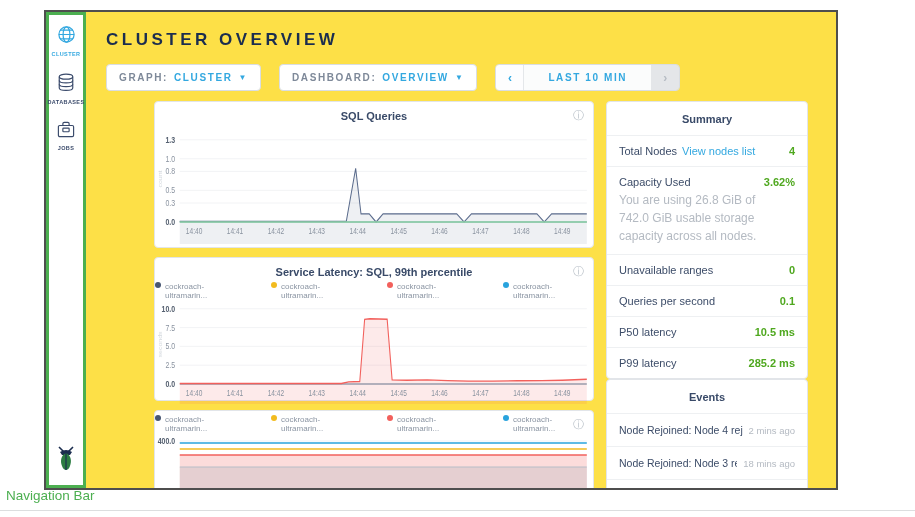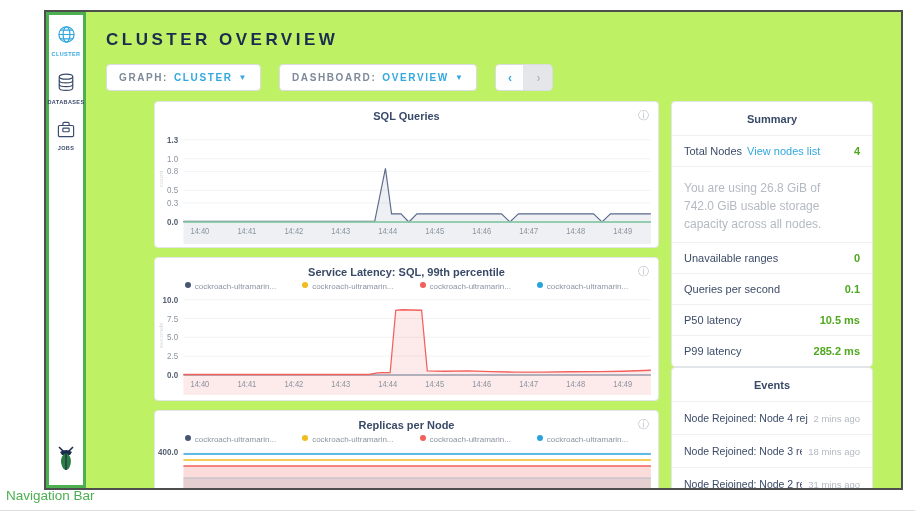--- a/index.html
+++ b/index.html
@@ -1,20 +1,20 @@
 <!DOCTYPE html>
 <html><head>
 <meta charset="utf-8">
 <style>
   * { box-sizing: border-box; margin: 0; padding: 0; }
   html,body { width: 915px; height: 517px; background:#fff;
     font-family: "Liberation Sans", sans-serif; position: relative; overflow: hidden; }
 
-  .window { position:absolute; left:44px; top:10px; width:859px; height:480px;
-    border:2px solid #4e4e4e; background:#bef264; display:flex; overflow:hidden; }
+  .window { position:absolute; left:44px; top:10px; width:794px; height:480px;
+    border:2px solid #4e4e4e; background:#fde047; display:flex; overflow:hidden; }
 
   
   .sidebar { width:40px; flex:none; border:3px solid #4caf50; background:#fff;
     display:flex; flex-direction:column; align-items:center; padding-top:10px; }
   .side-item { display:flex; flex-direction:column; align-items:center; gap:3px;
     margin-bottom:16px; cursor:pointer; }
   .side-item .lbl { font-size:5.5px; font-weight:bold; letter-spacing:.4px; color:#3a4a6b; }
   .side-item.active .lbl { color:#33a8e0; }
   .side-spacer { flex:1; }
   .side-logo { margin-bottom:10px; }
@@ -115,20 +115,21 @@
         <span class="val">CLUSTER</span>
         <span class="caret">▼</span>
       </div>
       <div class="dropdown">
         <span>DASHBOARD:</span>
         <span class="val">OVERVIEW</span>
         <span class="caret">▼</span>
       </div>
       <div class="timesel">
         <div class="tbtn prev">‹</div>
+        <div class="trange">LAST 10 MIN</div>
         <div class="tbtn next">›</div>
       </div>
     </div>
 
     <div class="content">
       <div class="charts-col" id="charts-col">
           <div class="chart-card" style="height: 147px;">
             <div class="ctitle">SQL Queries</div>
             <span class="info">ⓘ</span>
             <svg viewBox="0 0 566 122" height="122" preserveAspectRatio="none">
@@ -189,21 +190,20 @@
               <text x="209.09547738693468" y="96" text-anchor="middle" font-size="8.5" fill="#8a93a0">14:43</text>
               <text x="261.9597989949749" y="96" text-anchor="middle" font-size="8.5" fill="#8a93a0">14:44</text>
               <text x="314.82412060301505" y="96" text-anchor="middle" font-size="8.5" fill="#8a93a0">14:45</text>
               <text x="367.68844221105525" y="96" text-anchor="middle" font-size="8.5" fill="#8a93a0">14:46</text>
               <text x="420.55276381909545" y="96" text-anchor="middle" font-size="8.5" fill="#8a93a0">14:47</text>
               <text x="473.41708542713565" y="96" text-anchor="middle" font-size="8.5" fill="#8a93a0">14:48</text>
               <text x="526.2814070351759" y="96" text-anchor="middle" font-size="8.5" fill="#8a93a0">14:49</text>
             </svg>
           </div>
           <div class="chart-card" style="height: 160px;">
-            <div class="ctitle">Replicas per Node</div>
             <span class="info">ⓘ</span>
             <div class="legend">
               <span class="litem"><span class="dot" style="background:#475672"></span>cockroach-ultramarin...</span>
               <span class="litem"><span class="dot" style="background:#f2bb1f"></span>cockroach-ultramarin...</span>
               <span class="litem"><span class="dot" style="background:#f2605c"></span>cockroach-ultramarin...</span>
               <span class="litem"><span class="dot" style="background:#29a3dd"></span>cockroach-ultramarin...</span>
             </div>
             <svg viewBox="0 0 566 100" height="100" preserveAspectRatio="none">
               <line x1="32" y1="8" x2="558" y2="8" stroke="#f0f2f4" stroke-width="1"></line>
               <text x="26" y="11" text-anchor="end" font-size="9" font-weight="bold" fill="#556070">400.0</text>
@@ -220,20 +220,24 @@
       <div class="right-col">
         <div class="panel">
           <div class="ptitle">Summary</div>
           <div id="summary-rows" style="display:contents"><div class="sum-row">
                 <div class="sum-line">
                   <span class="sum-label">Total Nodes</span>
                   <a class="sum-link">View nodes list</a>
                   <span class="sum-val">4</span>
                 </div>
               </div><div class="sum-row">
+                <div class="sum-line">
+                  <span class="sum-label">Capacity Used</span>
+                  <span class="sum-val">3.62%</span>
+                </div>
                 <div class="sum-sub">You are using 26.8 GiB of 742.0 GiB usable storage capacity across all nodes.</div>
               </div><div class="sum-row">
                 <div class="sum-line">
                   <span class="sum-label">Unavailable ranges</span>
                   <span class="sum-val">0</span>
                 </div>
               </div><div class="sum-row">
                 <div class="sum-line">
                   <span class="sum-label">Queries per second</span>
                   <span class="sum-val">0.1</span>

